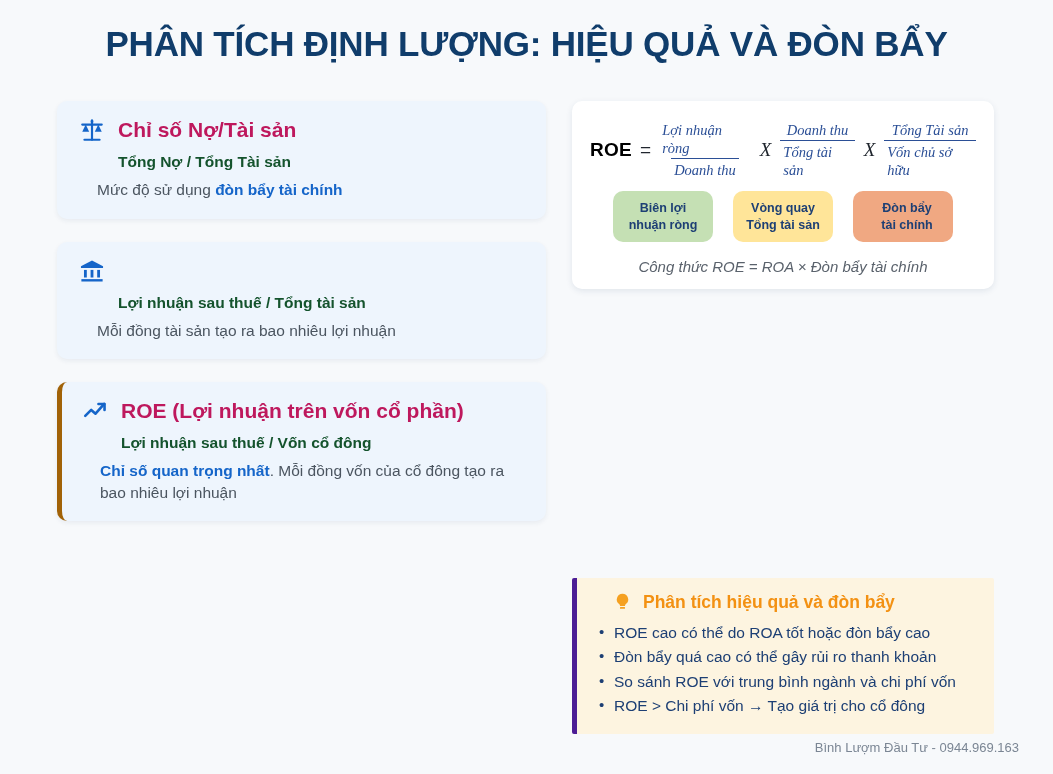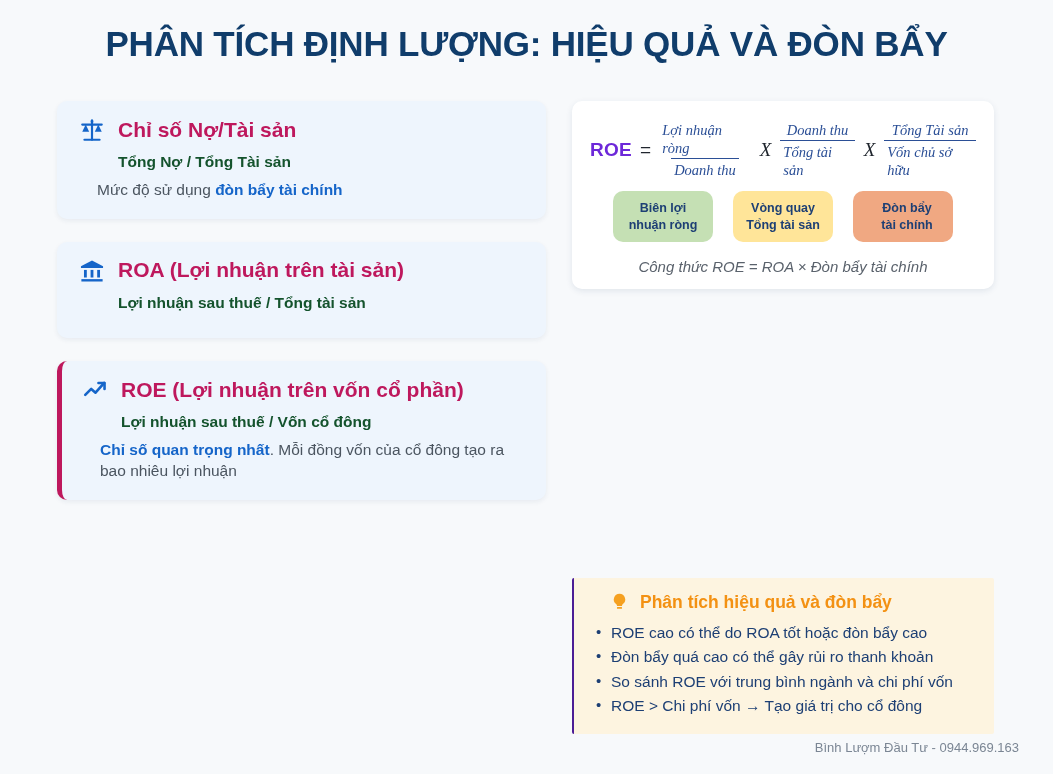--- a/index.html
+++ b/index.html
@@ -41,21 +41,21 @@
   .card {
     background: #eef5fd;
     border-radius: 10px;
     padding: 16px 22px 18px 22px;
     box-shadow: 0 2px 5px rgba(32, 60, 100, 0.07);
     margin-bottom: 23px;
     position: relative;
   }
 
   .card.accent {
-    border-left: 5px solid #be185d;
+    border-left: 5px solid #a16207;
     padding-left: 20px;
   }
 
   .card-head {
     display: flex;
     align-items: center;
     gap: 13px;
     margin-bottom: 9px;
   }
 
@@ -113,21 +113,21 @@
     display: flex;
     align-items: center;
     justify-content: center;
     gap: 7px;
     margin-bottom: 6px;
   }
 
   .roe-label {
     font-size: 19px;
     font-weight: bold;
-    color: #6d28d9;
+    color: #000000;
     letter-spacing: 0.3px;
   }
 
   .eq {
     font-size: 19px;
     color: #20262e;
     margin: 0 1px;
   }
 
   .times {
@@ -182,21 +182,21 @@
     margin-top: 16px;
   }
 
   
   .callout {
     position: absolute;
     left: 572px;
     top: 578px;
     width: 422px;
     background: #fdf4e0;
-    border-left: 2px solid #4c1d95;
+    border-left: 5px solid #4c1d95;
     border-radius: 2px;
     padding: 13px 18px 15px 18px;
   }
 
   .callout-head {
     display: flex;
     align-items: center;
     gap: 11px;
     margin-bottom: 8px;
     padding-left: 18px;
@@ -276,23 +276,25 @@
     <div class="card-head">
       <span class="card-icon">
         <svg width="26" height="26" viewBox="0 0 24 24" fill="currentColor">
           <path d="M12 2.4 1.8 7.6v1.7h20.4V7.6z"></path>
           <rect x="4.6" y="11" width="2.6" height="7"></rect>
           <rect x="10.7" y="11" width="2.6" height="7"></rect>
           <rect x="16.8" y="11" width="2.6" height="7"></rect>
           <rect x="2.2" y="19.5" width="19.6" height="2.2"></rect>
         </svg>
       </span>
-      <span class="card-title">ROA (Lợi nhuận trên tài sản)</span>
     </div>
     <div class="card-formula">Lợi nhuận sau thuế / Tổng tài sản</div>
+    <div class="card-desc">
+      <span>Mỗi đồng tài sản tạo ra bao nhiêu lợi nhuận</span><span class="hl"></span><span></span>
+    </div>
   </div>
 
   <div class="card accent">
     <div class="card-head">
       <span class="card-icon">
         <svg width="26" height="26" viewBox="0 0 24 24" fill="none" stroke="currentColor" stroke-width="2.4" stroke-linecap="round" stroke-linejoin="round">
           <polyline points="3,16.5 8.5,11 12.5,14.5 20.5,5.5"></polyline>
           <polyline points="15.2,5.5 20.8,5.5 20.8,11"></polyline>
         </svg>
       </span>

